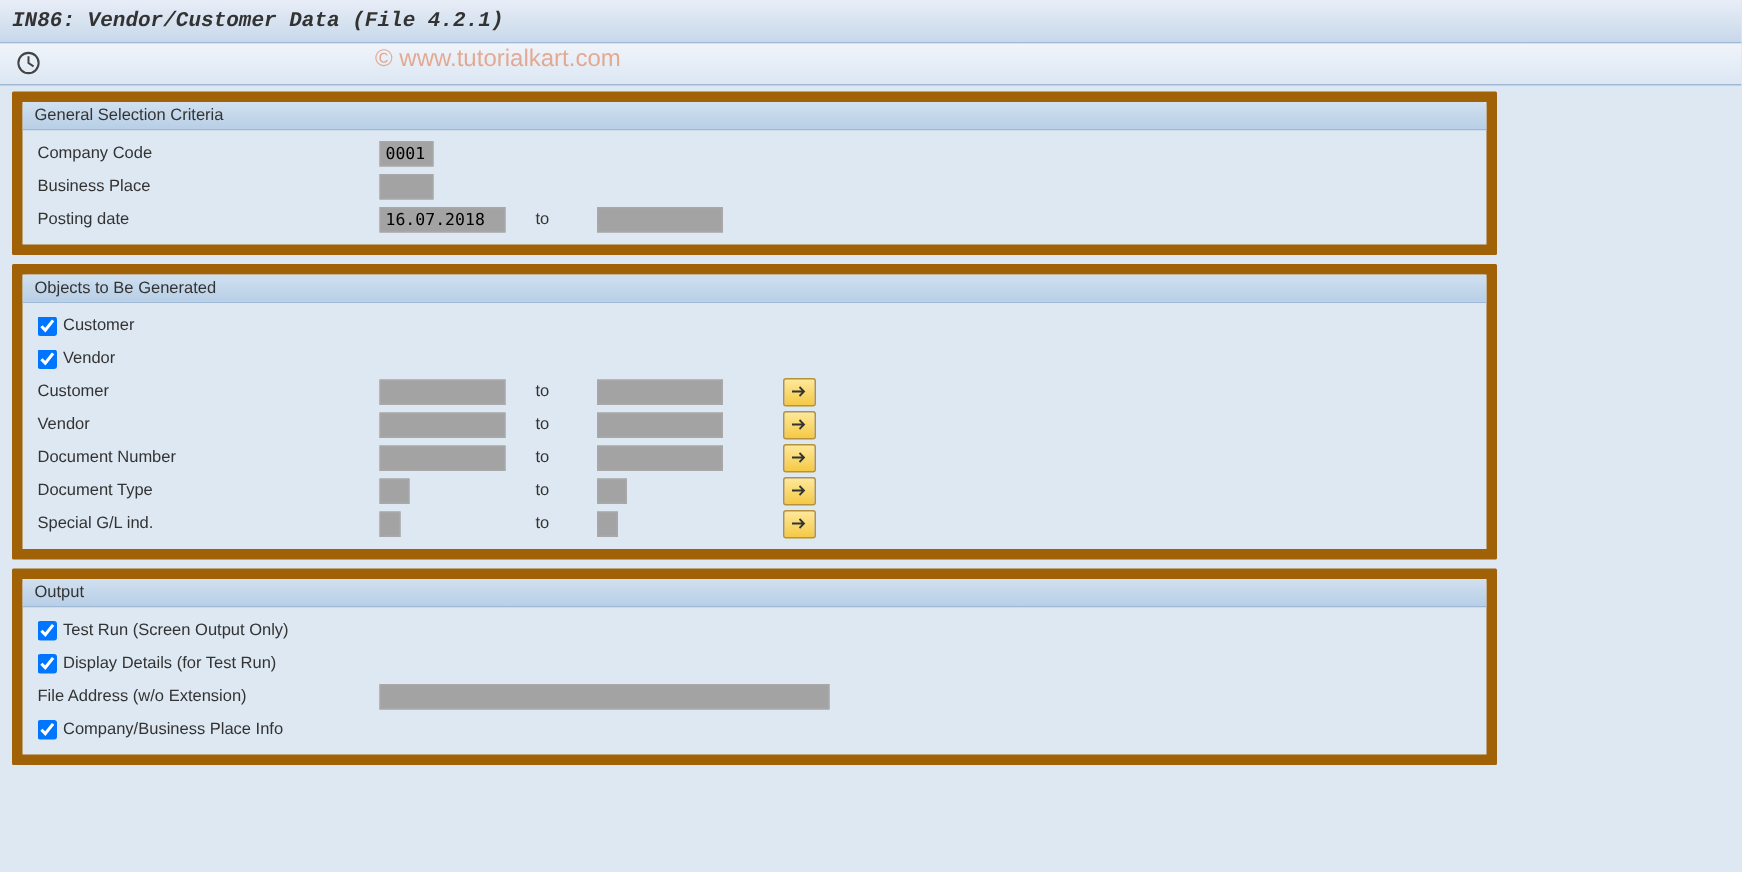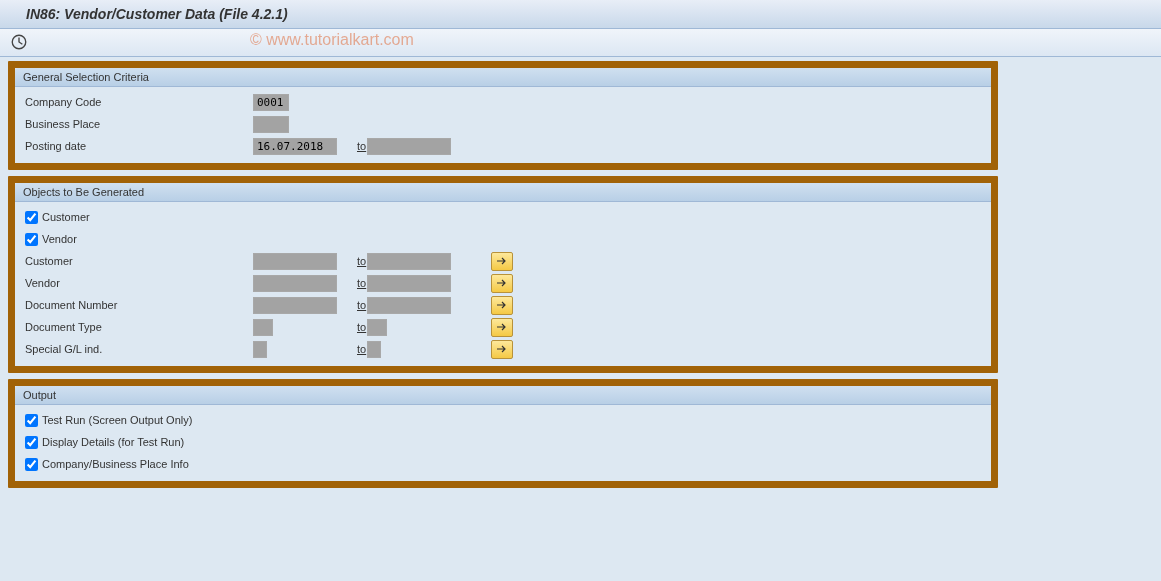--- a/index.html
+++ b/index.html
@@ -12,22 +12,23 @@
       font-size: 11px;
       background: #dde8f2;
       color: #333;
       padding: 0;
       width: 1161px;
       height: 581px;
       overflow: hidden;
     }
     .title-bar {
       background: linear-gradient(to bottom, #e8eef7, #c8d8ea);
-      padding: 6px 26px;
+      padding: 6px 8px;
       border-bottom: 1px solid #9fb8d6;
+      font-family: Liberation Mono, monospace;
     }
     .title-bar h1 {
       font-size: 14px;
       font-weight: bold;
       font-style: italic;
       color: #333;
     }
     .toolbar {
       background: linear-gradient(to bottom, #f0f4fa, #dce7f3);
       padding: 4px 10px;
@@ -87,25 +88,24 @@
       font-size: 11px;
       color: #333;
       padding-left: 2px;
       display: flex;
       align-items: center;
     }
     .form-label input[type="checkbox"] {
       margin-right: 4px;
     }
     .to-label {
-      width: 30px;
+      width: 61px;
       text-align: left;
       padding-left: 20px;
       font-size: 11px;
-      text-decoration: underline;
     }
     input[type="text"] {
       border: 1px solid #a8a8a8;
       background: #a3a3a3;
       font-size: 11px;
       font-family: monospace;
       padding: 1px 3px;
       height: 17px;
     }
     .input-short { width: 36px; }
@@ -259,20 +259,24 @@
           <span>Test Run (Screen Output Only)</span>
         </div>
       </div>
       <div class="form-row">
         <div class="form-label">
           <input type="checkbox" checked="" style="">
           <span>Display Details (for Test Run)</span>
         </div>
       </div>
       <div class="form-row">
+        <div class="form-label">File Address (w/o Extension)</div>
+        <input type="text" class="input-long" value="" style="">
+      </div>
+      <div class="form-row">
         <div class="form-label">
           <input type="checkbox" checked="" style="">
           <span>Company/Business Place Info</span>
         </div>
       </div>
     </div>
   </div>
 
 </div>
 

